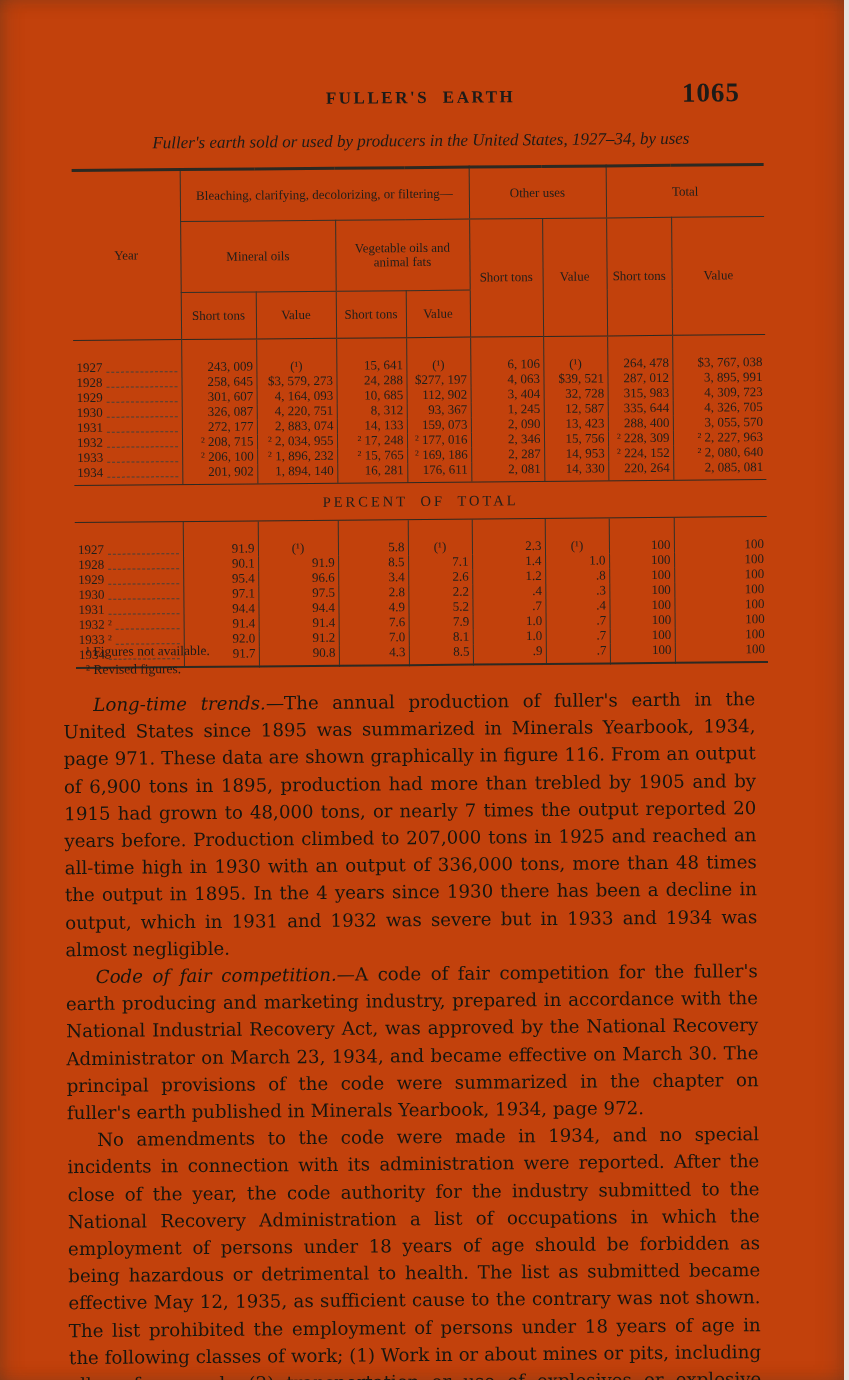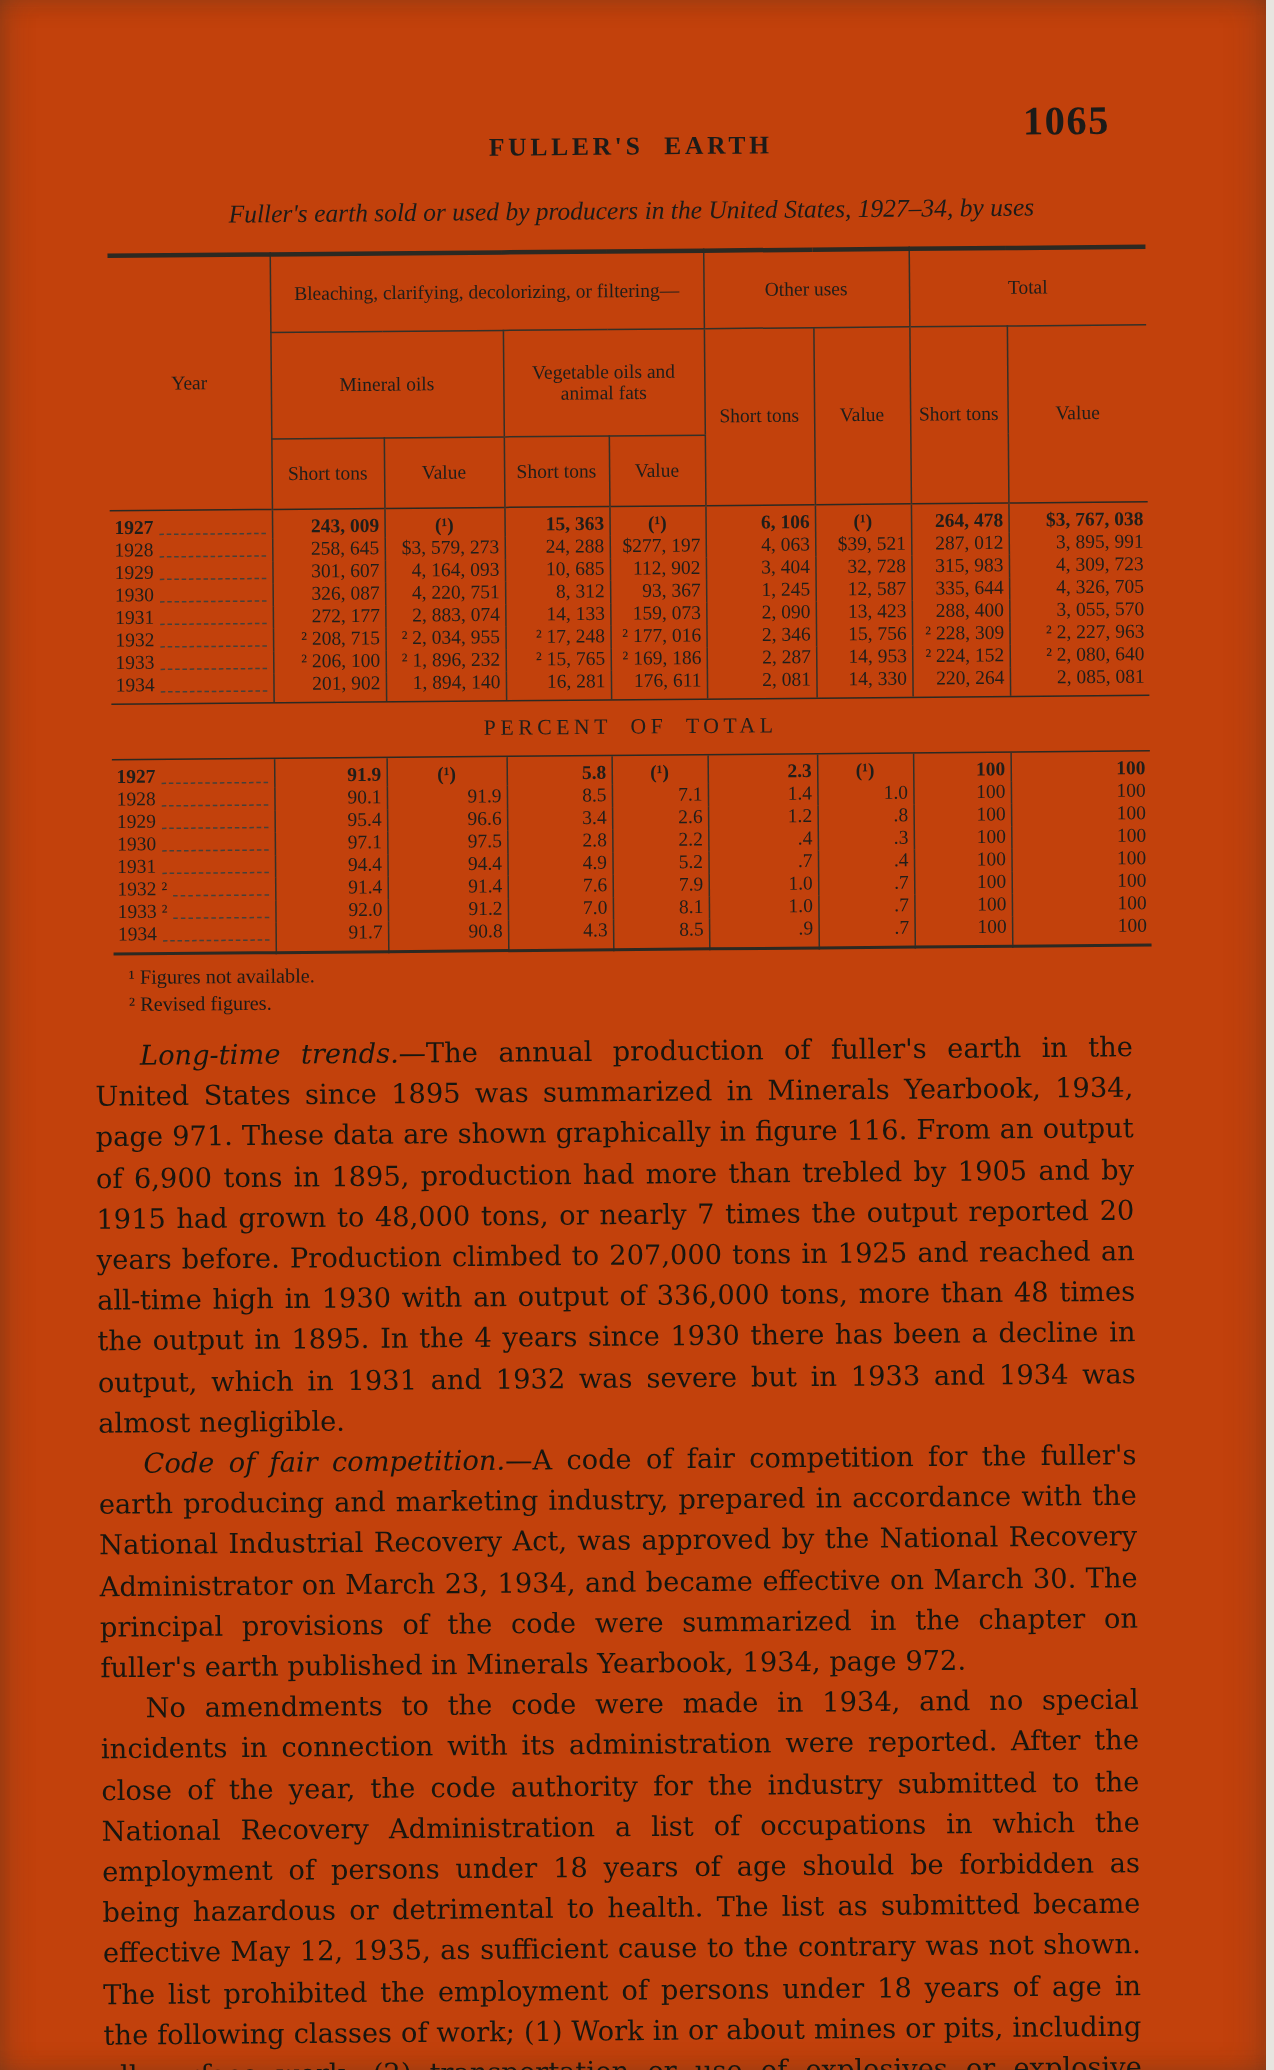--- a/index.html
+++ b/index.html
@@ -25,21 +25,21 @@
     transform:rotate(-0.5deg);
     transform-origin:50% 40%;
   }
   
   .running-head {
     position:absolute; top:88px; left:0; width:100%;
     text-align:center;
     font-size:17px; font-weight:bold; letter-spacing:2.5px; word-spacing:7px;
   }
   .page-number {
-    position:absolute; top:68px; right:105px;
+    position:absolute; top:80px; right:105px;
     font-size:27px; font-weight:bold; letter-spacing:1px;text-align:center;
   }
   .table-title {
     position:absolute; top:131px; left:0; width:100%;
     text-align:center; font-style:italic; font-size:17px;
   }
   
   .table-block { position:absolute; left:75px; top:166px; width:692px; }
   table { border-collapse:collapse; table-layout:fixed; width:692px; color:#201e1a; }
   col.c-year{width:108px} col.c-ms{width:75px} col.c-mv{width:80px}
@@ -50,21 +50,21 @@
   thead th { text-align:center; }
   th.bl, td.bl { border-left:1.2px solid #343028; }
   table.main { border-top:3px solid #2c2922; }
   table.main thead { border-bottom:1.6px solid #2c2922; }
   tr.h1 th { height:50px; }
   tr.h1 th.hline { border-bottom:1.4px solid #343028; }
   tr.h2 th { height:70px; }
   tr.h2 th.hline { border-bottom:1.4px solid #343028; }
   tr.h3 th { height:46px; }
   tbody td { height:15px; text-align:right; white-space:nowrap; overflow:hidden; }
-  tbody tr:first-child td { padding-top:4px;font-weight:bold; }
+  tbody tr:first-child td { padding-top:20px; }
   tbody tr:last-child td  { padding-bottom:4px; }
   td.year { text-align:left; }
   td.year .ycell { display:flex; align-items:flex-end; }
   td.year .ylab  { white-space:nowrap; }
   td.year .leader{ flex:1; border-bottom:1.6px dashed #45413a; margin:0 1px 3px 4px; min-width:6px; }
   td.na { text-align:center; }
   
   .pct-caption-band {
     border-top:1.6px solid #2c2922;
     border-bottom:1.6px solid #2c2922;
@@ -133,21 +133,21 @@
         <tbody id="tonnage-body">
             <tr>
               <td class="year">
                 <span class="ycell">
                   <span class="ylab">1927</span>
                   <span class="leader"></span>
                 </span>
               </td>
               <td class="bl">243, 009</td>
               <td class="bl na">(¹)</td>
-              <td class="bl">15, 363</td>
+              <td class="bl">15, 641</td>
               <td class="bl na">(¹)</td>
               <td class="bl">6, 106</td>
               <td class="bl na">(¹)</td>
               <td class="bl">264, 478</td>
               <td class="bl">$3, 767, 038</td>
             </tr>
             <tr>
               <td class="year">
                 <span class="ycell">
                   <span class="ylab">1928</span>

